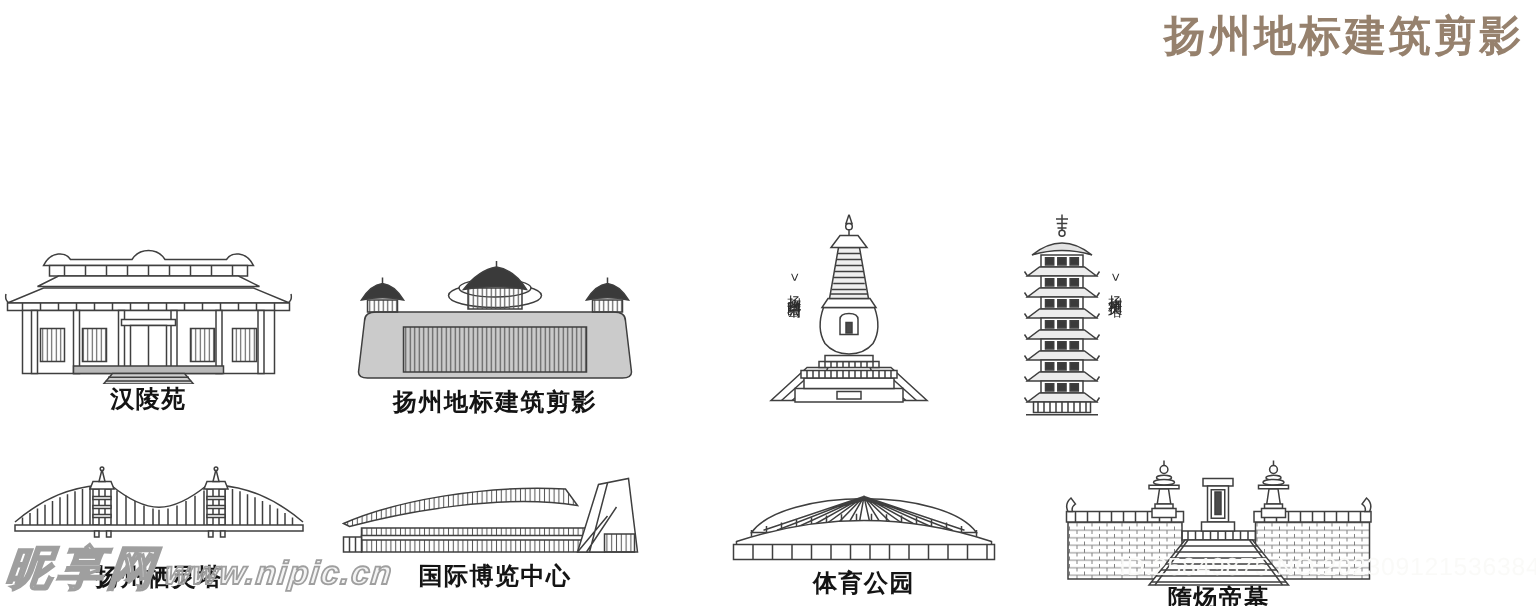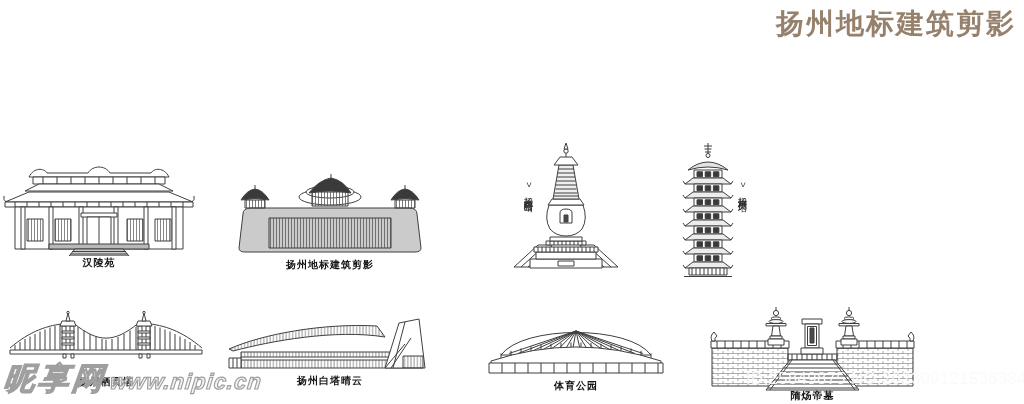--- a/index.html
+++ b/index.html
@@ -2,21 +2,21 @@
 <html><head>
 <meta charset="utf-8">
 <style>
   html,body{margin:0;padding:0;background:#fff;}
   .canvas{position:relative;width:1024px;height:404px;background:#ffffff;overflow:hidden;
           font-family:"Liberation Sans","DejaVu Sans",sans-serif;}
   .title{position:absolute;top:5px;right:8px;font-size:28px;font-weight:bold;
          color:#96816d;letter-spacing:2px;white-space:nowrap;z-index:3;}
   .bldg{position:absolute;z-index:1;}
   .bldg svg{display:block;}
-  .label{position:absolute;text-align:center;font-weight:bold;font-size:10px;color:#141414;
+  .label{position:absolute;text-align:center;font-weight:bold;font-size:16px;color:#141414;
           letter-spacing:1px;z-index:2;white-space:nowrap;}
   .vlabel{position:absolute;writing-mode:vertical-rl;font-size:9.5px;color:#2a2a2a;
           letter-spacing:1.5px;z-index:2;line-height:1;}
   .wm-nipic{position:absolute;left:4px;top:358px;z-index:5;font-style:italic;font-weight:bold;
             transform:skewX(-6deg);white-space:nowrap;
             color:rgba(235,235,235,0.55);-webkit-text-stroke:1.2px #9f9f9f;}
   .wm-nipic .logo{font-size:31px;letter-spacing:3px;}
   .wm-nipic .url{font-size:22px;letter-spacing:1px;}
   .wm-id{position:absolute;left:746px;top:369px;z-index:5;font-size:16.5px;
          color:rgba(250,250,248,0.95);letter-spacing:0.5px;white-space:nowrap;}
@@ -199,21 +199,21 @@
         <rect x="14" y="41" width="162" height="3"></rect>
         <rect x="2" y="42" width="12" height="10"></rect>
           <path d="M6,42 V52 M10,42 V52" fill="none"></path>
         <path d="M2,33 C36,18 96,7 150,10 L158,21 C108,13 44,25 6,35 Z" fill="url(#p6v)"></path>
         <path d="M158,52 L172,7 L192,3 L198,52 Z"></path>
         <path d="M166,52 L178,6 M158,52 L178,28 M164,52 L184,22" fill="none"></path>
         <rect x="176" y="40" width="20" height="12" fill="url(#p6v)"></rect>
       </g>
     </svg>
   </div>
-  <div class="label" style="left:227px;top:374px;width:206px;">扬州白塔晴云</div>
+  <div class="label" style="left:227px;top:374px;width:206px;">国际博览中心</div>
 
   <div class="bldg" style="left:481px;top:317px;">
     <svg width="190" height="58" viewBox="0 0 190 58">
       <g stroke="#3f3f3f" stroke-width="1" fill="#fff">
         <path d="M20,38 C42,8 148,8 170,38 Z"></path>
         <path d="M95,14 L28,36.5 M95,14 L37,36.5 M95,14 L46,36.5 M95,14 L55,36.5 M95,14 L64,36.5 M95,14 L73,36.5 M95,14 L82,36.5 M95,14 L91,36.5 M95,14 L100,36.5 M95,14 L109,36.5 M95,14 L118,36.5 M95,14 L127,36.5 M95,14 L136,36.5 M95,14 L145,36.5 M95,14 L154,36.5 M95,14 L162,36.5" fill="none"></path>
         <path d="M10,44 Q95,16 180,44 L180,47 L10,47 Z"></path>
         <path d="M20,40.9 V36.4 M30,38.2 V33.7 M40,35.9 V31.4 M50,33.9 V29.4 M60,32.4 V27.9 M70,31.2 V26.7 M80,30.4 V25.9 M90,30 V25.5 M100,30 V25.5 M110,30.4 V25.9 M120,31.2 V26.7 M130,32.4 V27.9 M140,33.9 V29.4 M150,35.9 V31.4 M160,38.2 V33.7 M170,40.9 V36.4" fill="none"></path>
         <rect x="8" y="46" width="174" height="10"></rect>
         <path d="M21,46 V56 M34,46 V56 M47,46 V56 M60,46 V56 M73,46 V56 M86,46 V56 M99,46 V56 M112,46 V56 M125,46 V56 M138,46 V56 M151,46 V56 M164,46 V56 M177,46 V56" fill="none"></path>

